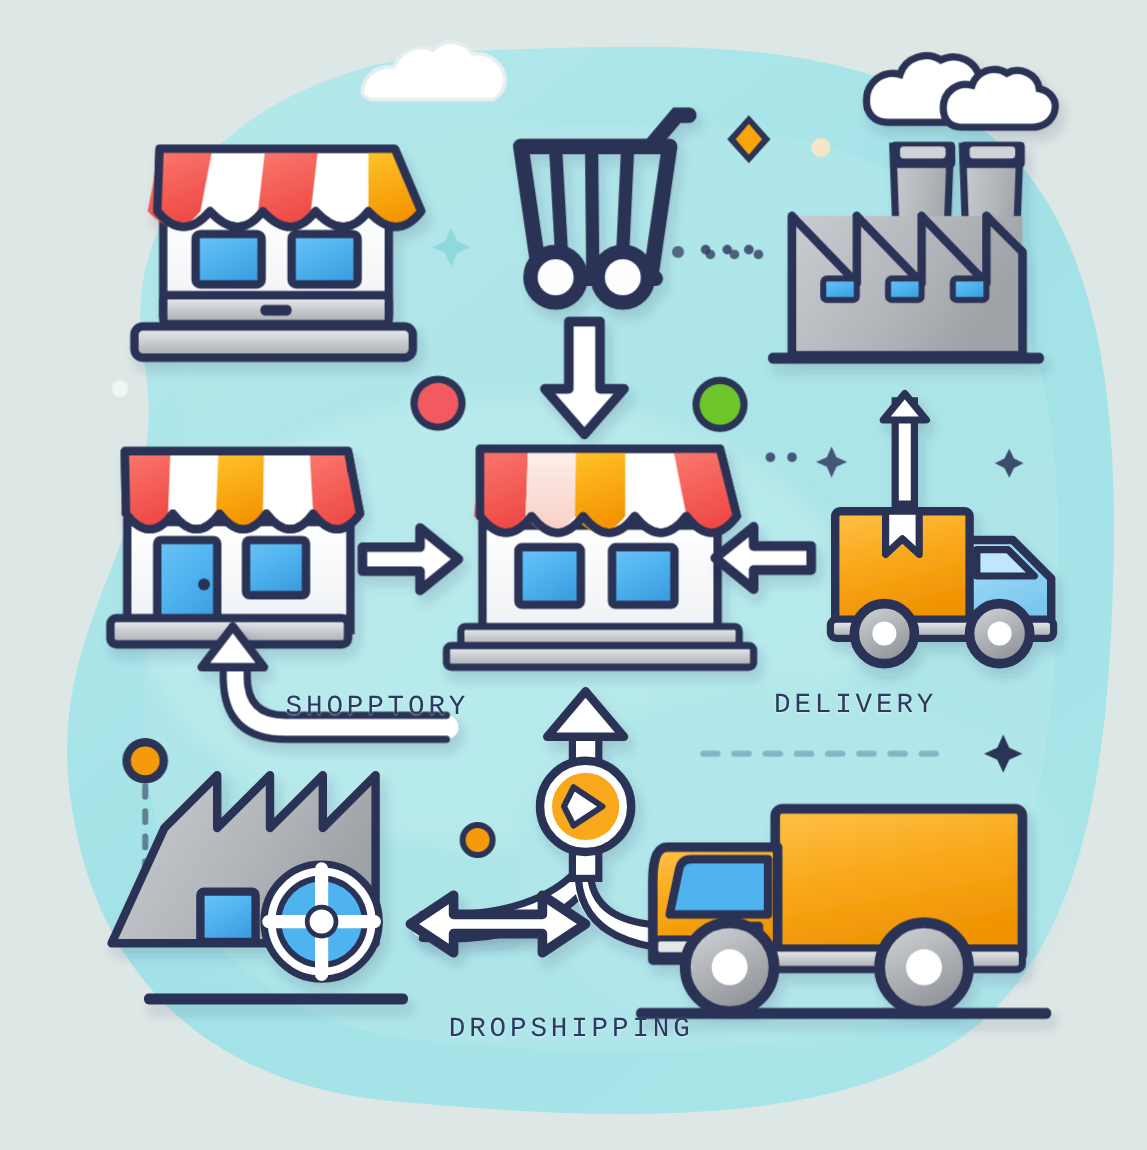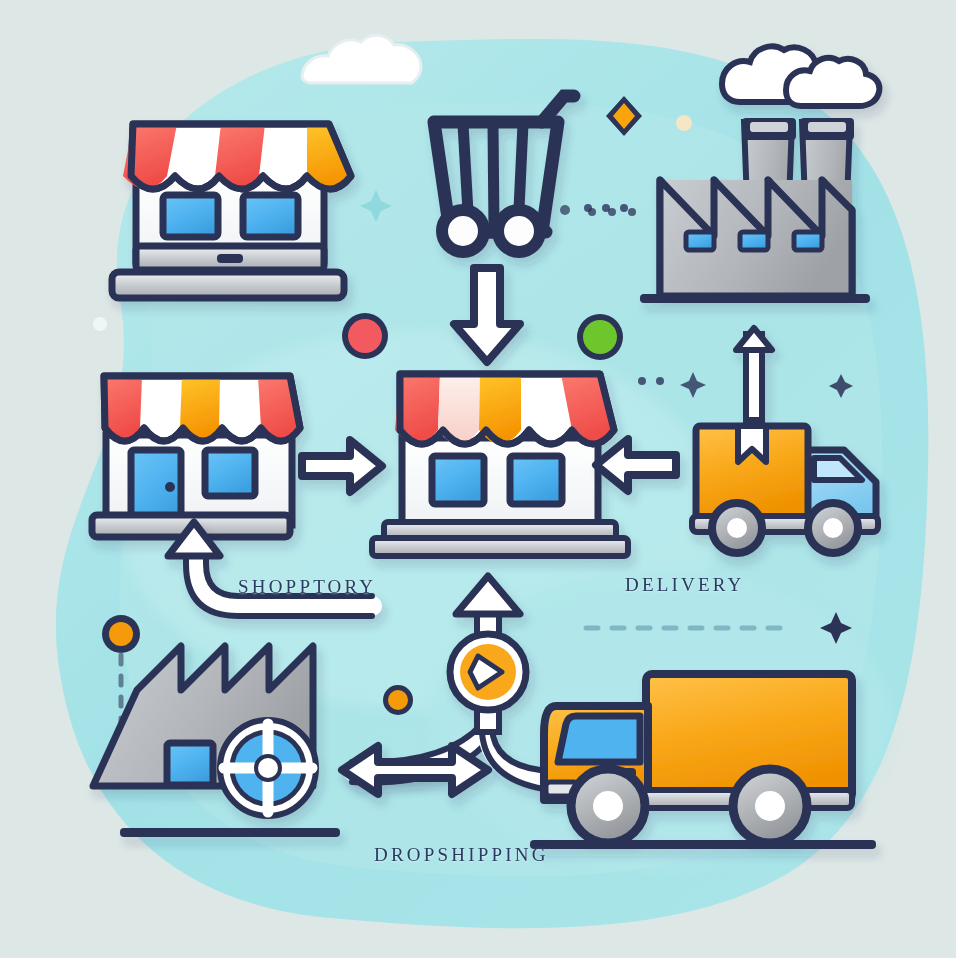--- a/index.html
+++ b/index.html
@@ -6,30 +6,30 @@
   body{
     width:956px;height:958px;overflow:hidden;
     background:#dde7e5;
     font-family:"Liberation Sans", sans-serif;
   }
   #stage{position:relative;width:956px;height:958px;}
   svg#scene{position:absolute;left:0;top:0;width:956px;height:958px;display:block;}
   .lbl{
     position:absolute;
     color:#2b3a60;
-    font-family:Liberation Serif, serif;
-    font-size:19px;
+    font-family:Liberation Mono, monospace;
+    font-size:23px;
     letter-spacing:3.2px;
     font-weight:400;
     text-shadow:0 1px 2px rgba(255,255,255,0.55);
     white-space:nowrap;
     pointer-events:none;
   }
   #label-shopptory{left:238px;top:576px;}
-  #label-delivery{left:625px;top:574px;}
+  #label-delivery{left:645px;top:574px;}
   #label-dropshipping{left:374px;top:844px;}
 </style>
 </head>
 <body>
 
 <div id="stage">
 
 <svg id="scene" viewBox="0 0 956 958" aria-hidden="true">
   <defs>
     <linearGradient id="gWhite" x1="0" y1="0" x2="0" y2="1">

